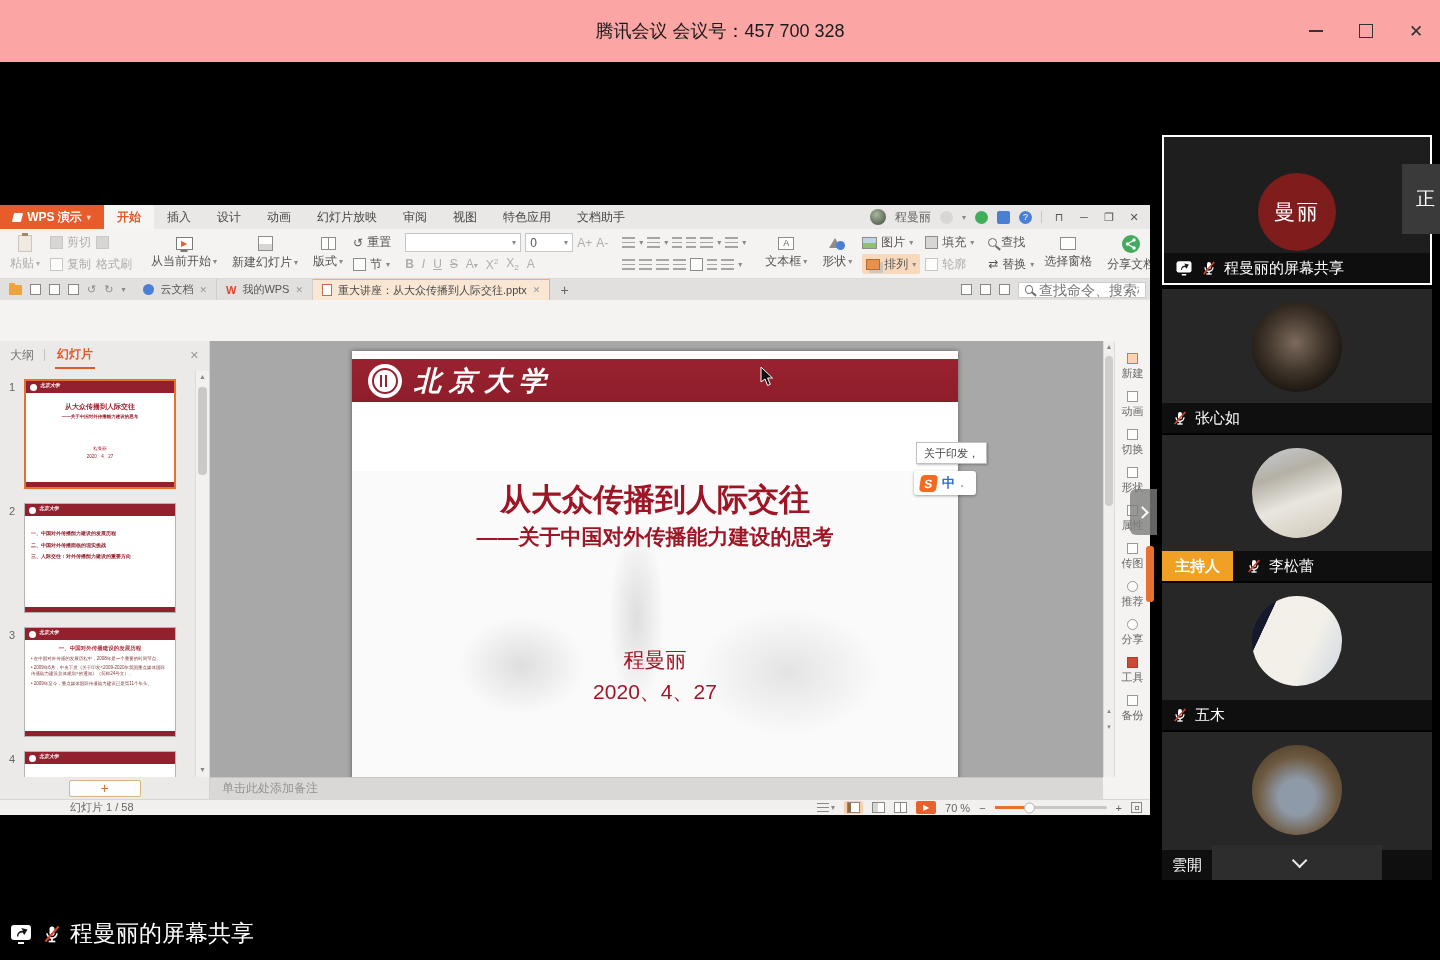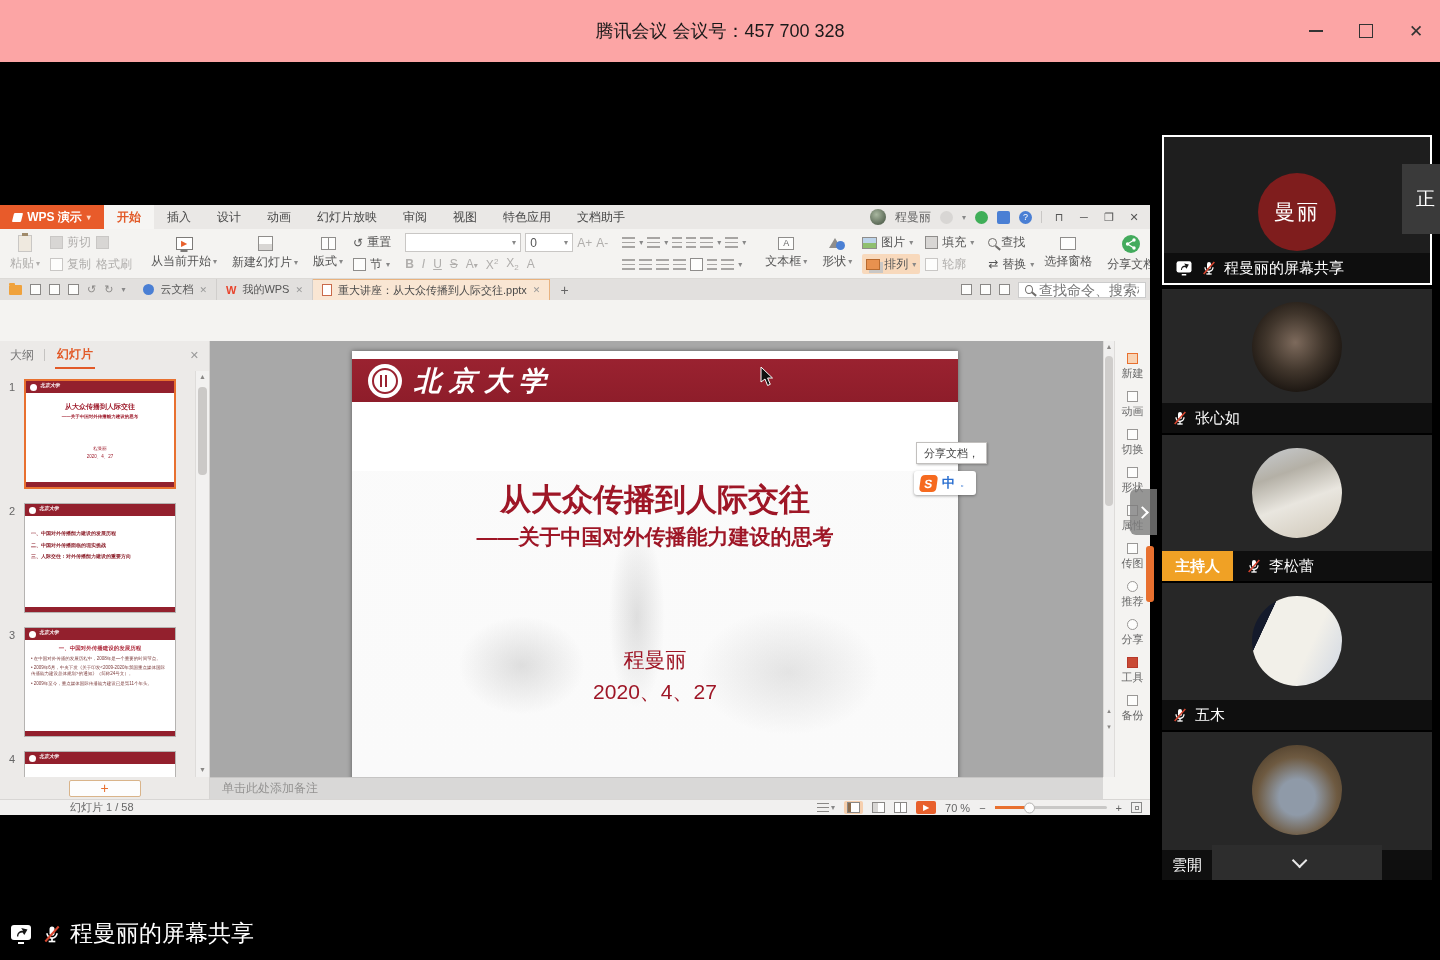--- a/index.html
+++ b/index.html
@@ -585,21 +585,21 @@
         <div class="sl-title">从大众传播到人际交往</div>
         <div class="sl-sub">——关于中国对外传播能力建设的思考</div>
         <div class="sl-auth">程曼丽</div>
         <div class="sl-date">2020、4、27</div>
         <div class="sl-foot"></div>
       </div>
       <svg class="cursor" width="14" height="20" viewBox="0 0 14 20">
         <path d="M1 0 L1 15 L5 12 L7.6 18.5 L10.3 17.3 L7.6 11 L12.5 11 Z" fill="#111" stroke="#fff" stroke-width="1"></path>
       </svg>
       <div class="imetip">
-          <span>分享文档，</span>
+          <span>关于印发，</span>
         </div>
       <div class="sogou">
         <span class="slogo">S</span>
         <span class="szh">中</span>
         <span class="spunct">。</span>
       </div>
     </div>
 
     <div class="cscroll">
       <span class="cs-up">▲</span>

